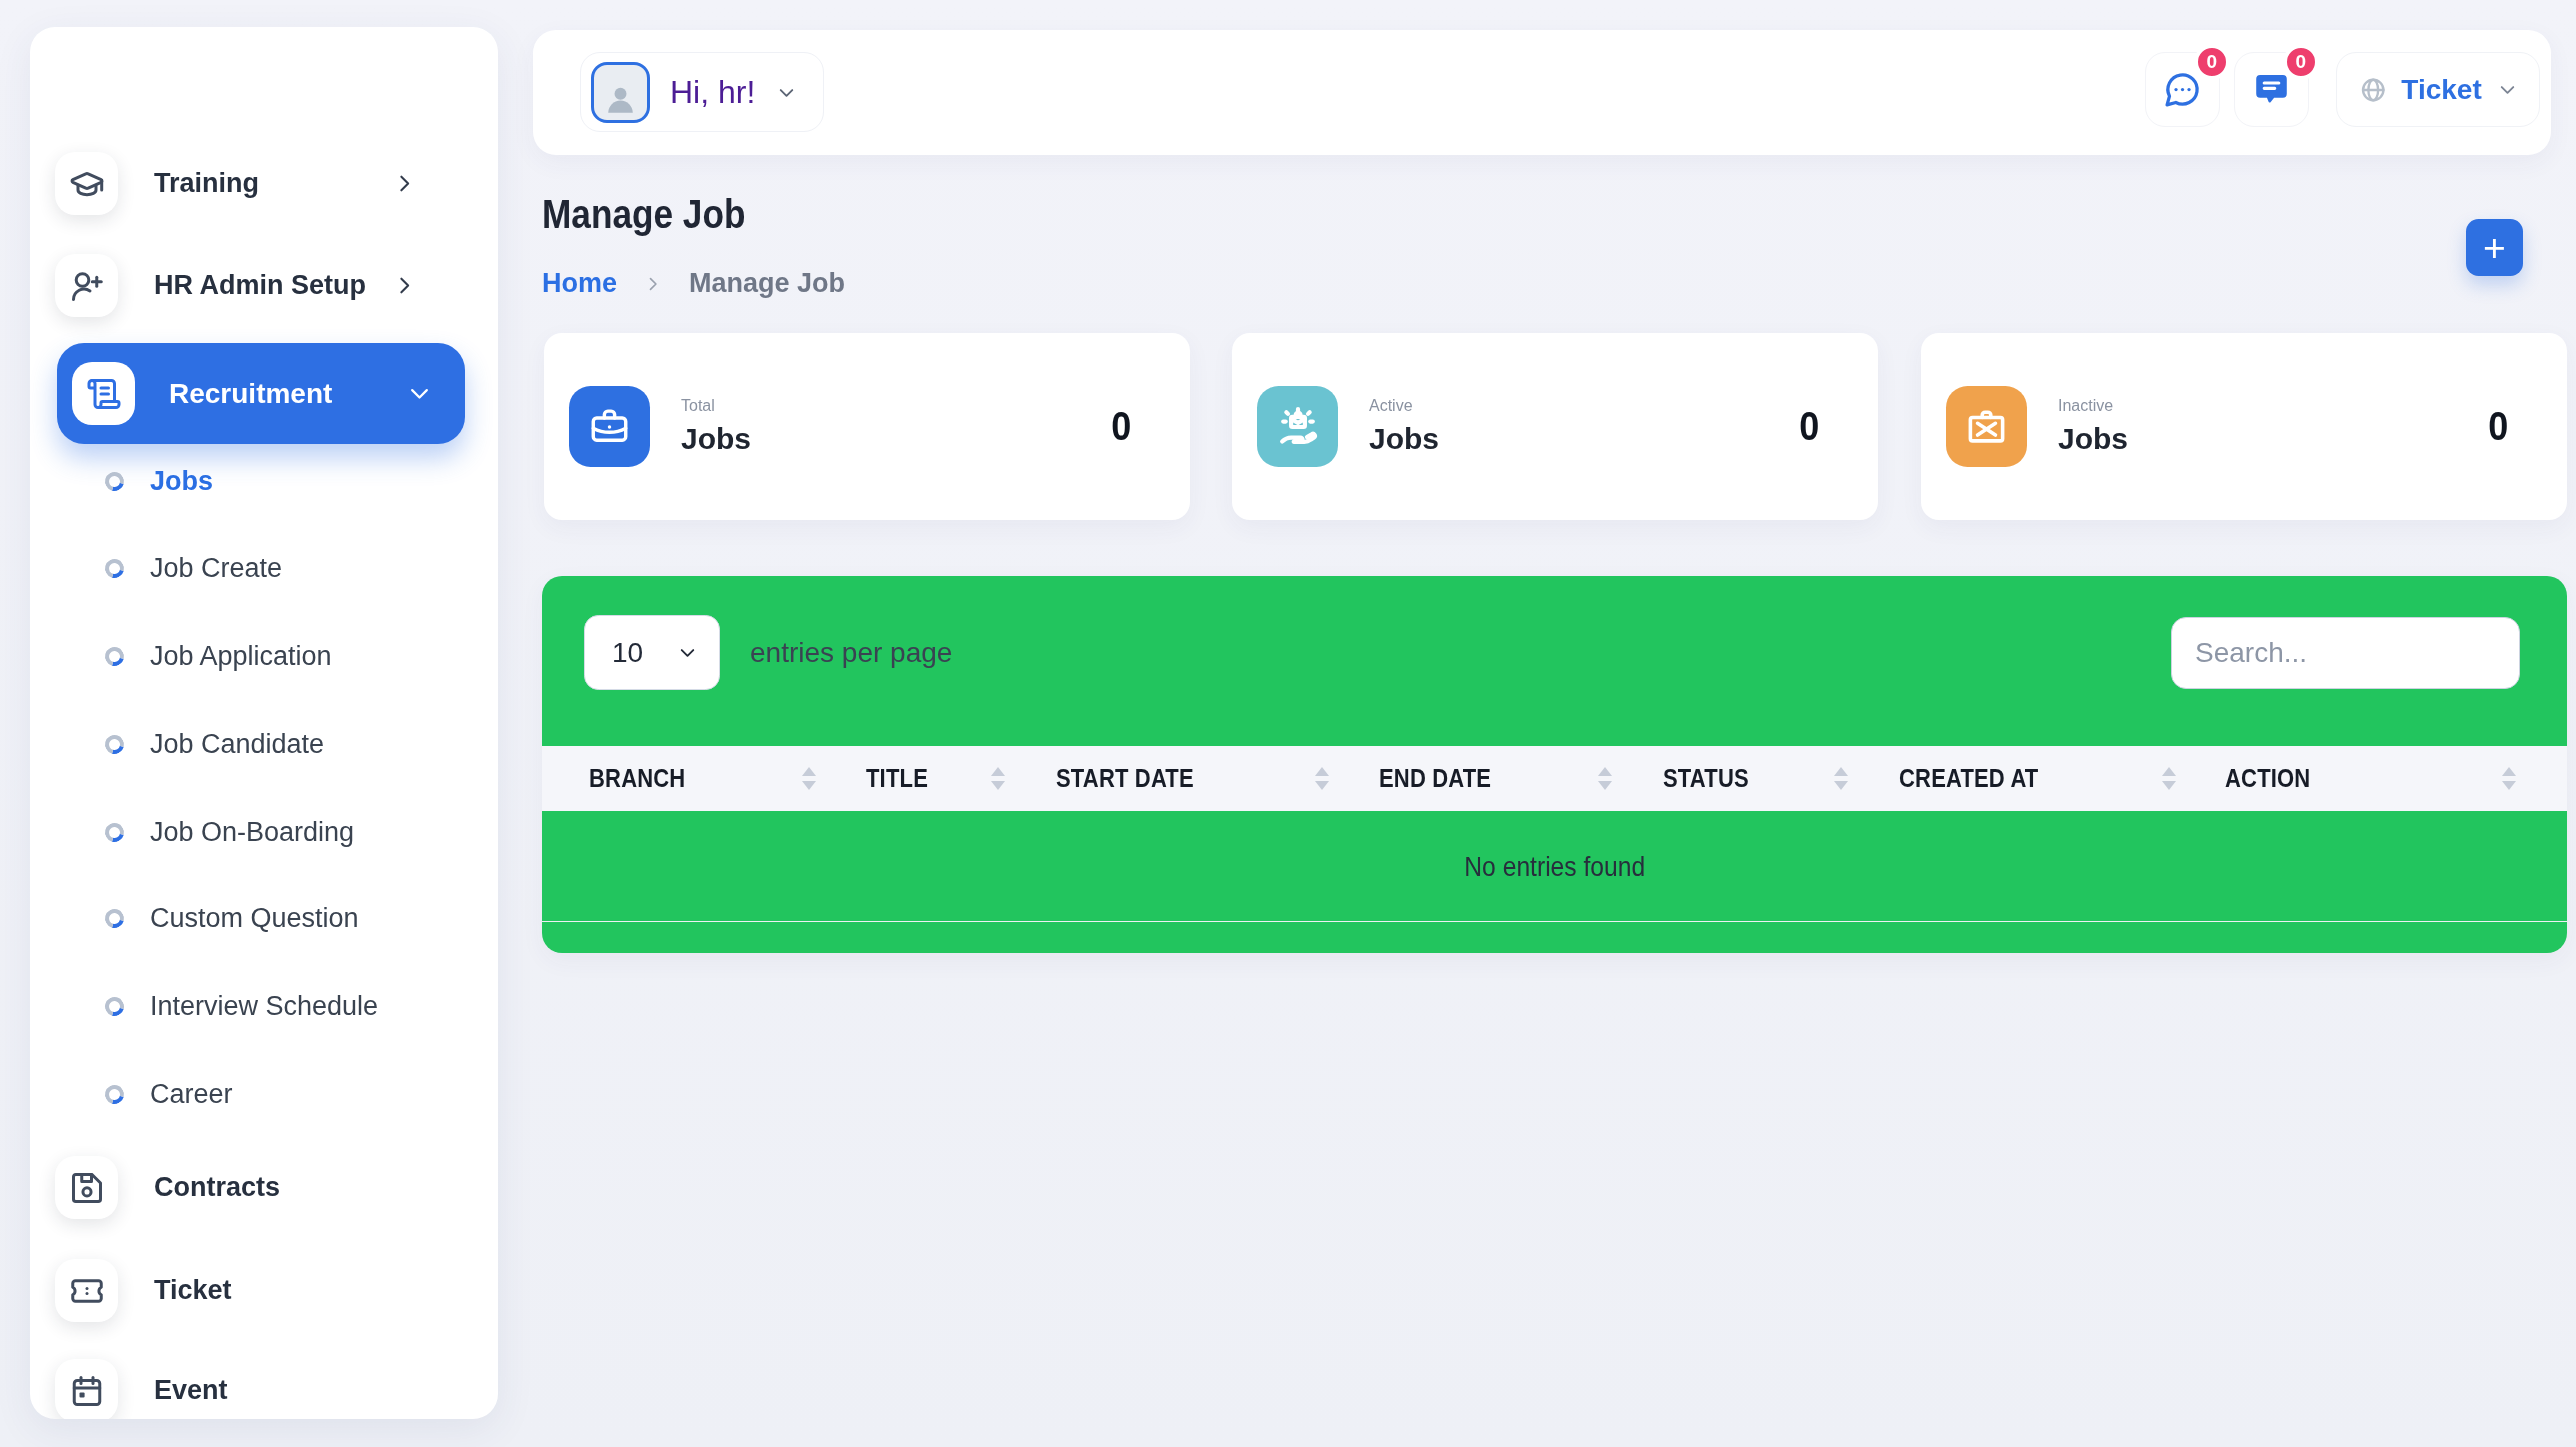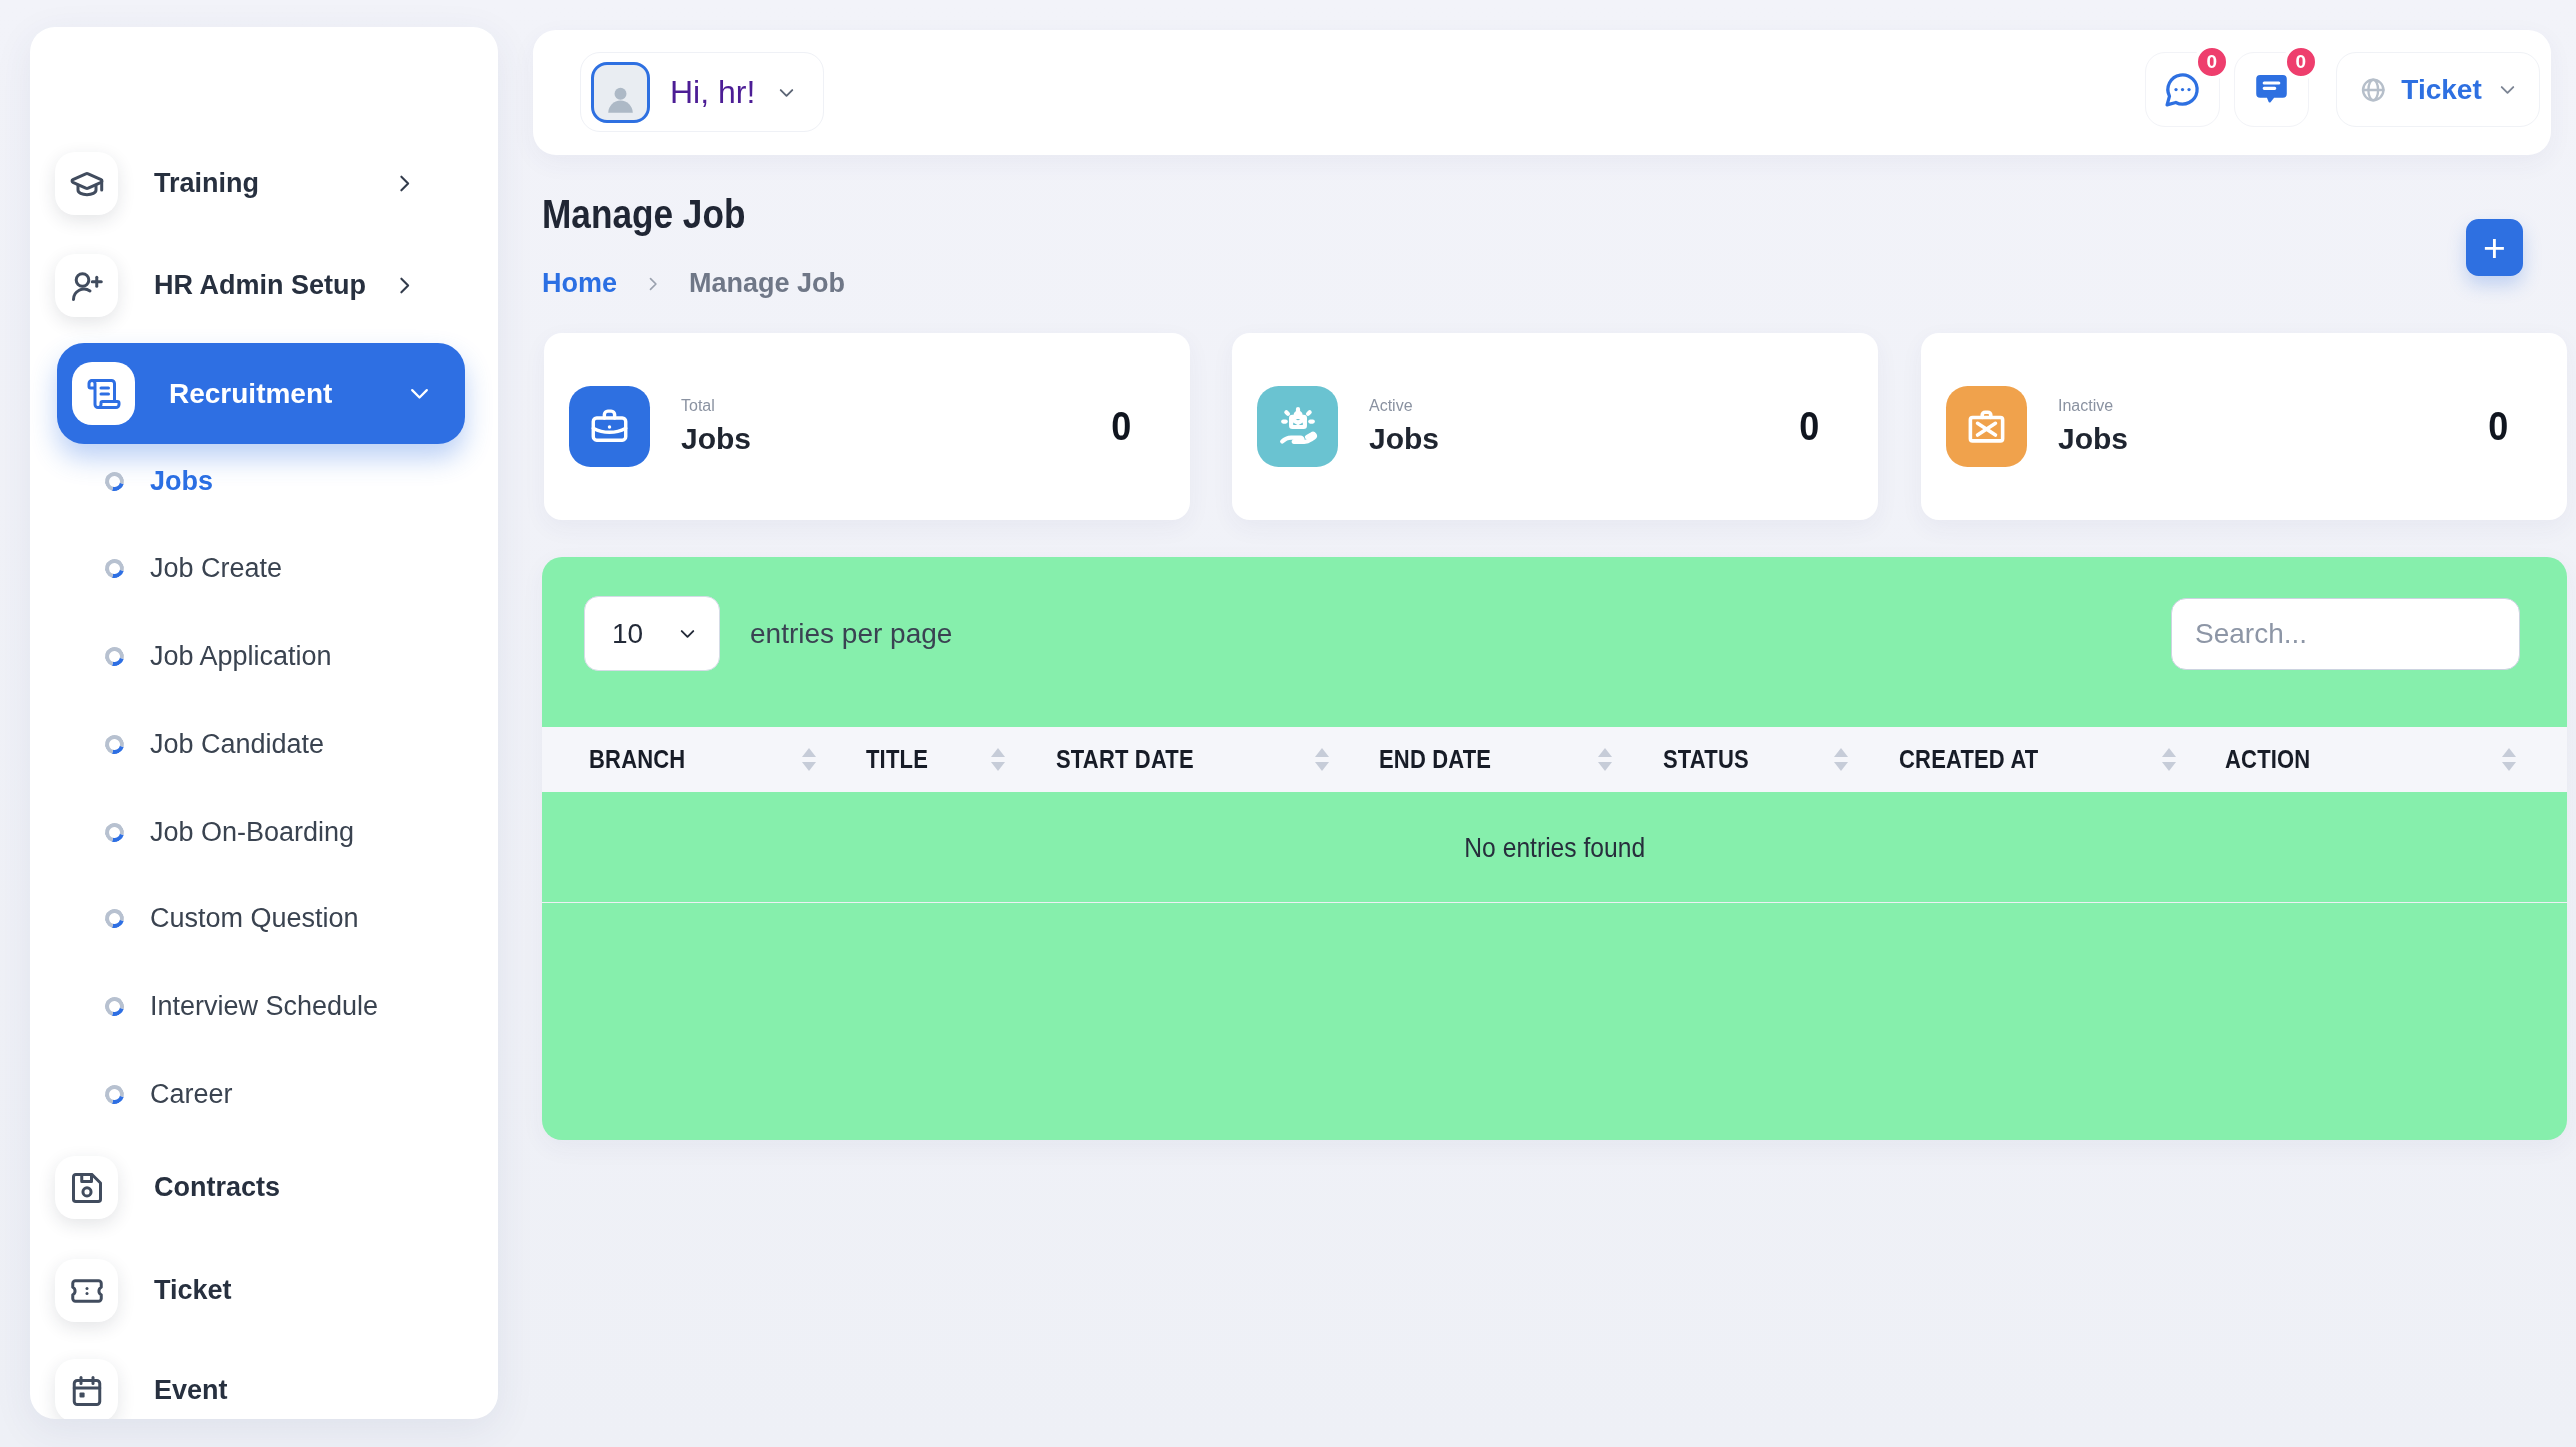--- a/index.html
+++ b/index.html
@@ -101,21 +101,21 @@
     width:81px; height:81px; border-radius:21.5px; color:#fff;
     display:flex; align-items:center; justify-content:center; flex:0 0 auto;
   }
   .stat-text { margin-left:31px; display:flex; flex-direction:column; gap:6.3px; }
   .stat-cat { font-size:16px; color:#8a92a1; }
   .stat-label { font-size:30px; font-weight:700; color:#1f2530; }
   .stat-value { margin-left:auto; padding-right:59px; font-size:40px; font-weight:700; color:#10151f; }
 
   
   .table-card {
-    position:absolute; left:542px; top:557px; width:2025px; height:583px; background:#86efac;
+    position:absolute; left:542px; top:576px; width:2025px; height:377px; background:#22c55e;
     border-radius:20px; box-shadow:0 7.2px 23px rgba(50,65,110,.05);
   }
   .select-box {
     position:absolute; left:42px; top:39px; width:136px; height:75px; border:1.8px solid #d5dbe6; border-radius:14.3px;
     background:#fff; display:flex; align-items:center; padding:0 20px 0 27px; cursor:pointer;
   }
   .select-box .val { font-size:28px; color:#232a38; }
   .select-box .tchev { margin-left:auto; color:#232a38; }
   .entries-label { position:absolute; left:208px; top:39px; height:75px; display:flex; align-items:center; font-size:28px; color:#3a4252; }
   .search-input {

